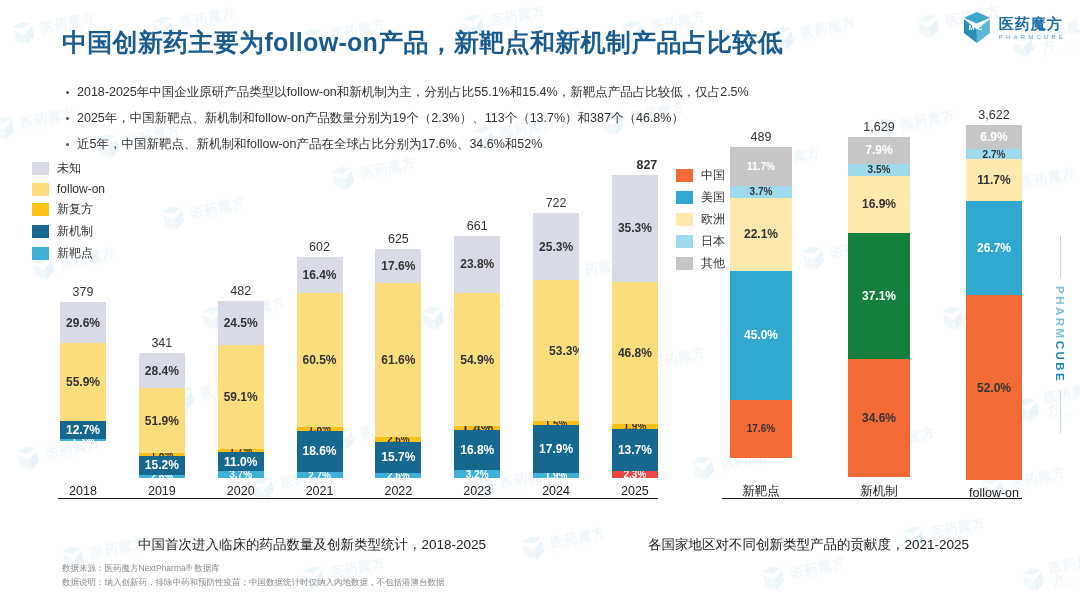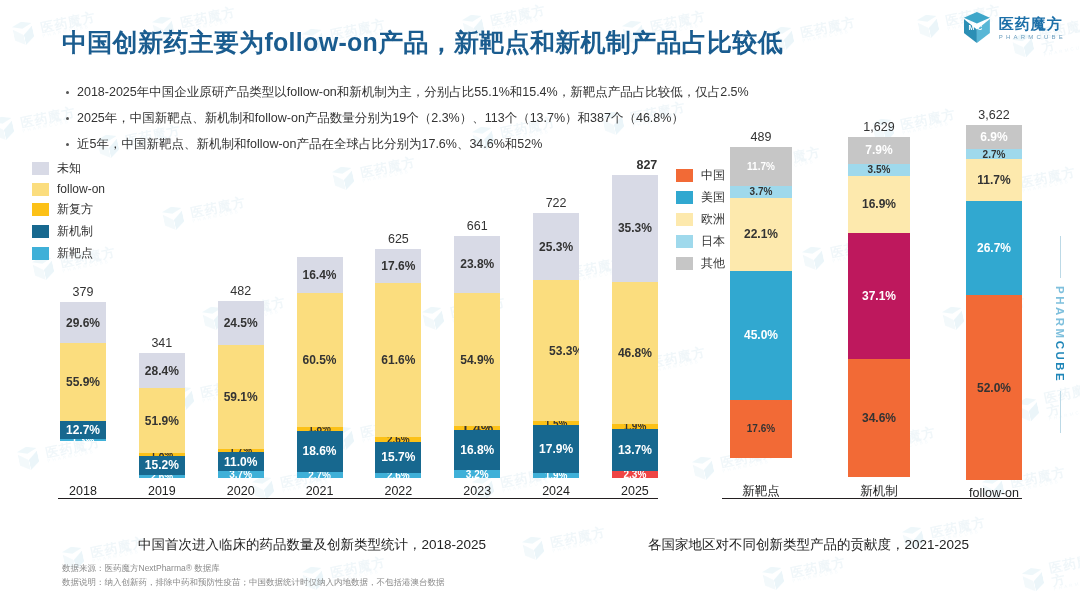--- a/index.html
+++ b/index.html
@@ -628,20 +628,23 @@
           <div class="seg" style="height: 19.4407px; background: rgb(23, 104, 143);">
             <span style="color: rgb(255, 255, 255);">11.0%</span>
           </div>
           <div class="seg" style="height: 6.53913px; background: rgb(63, 176, 216);">
             <span style="color: rgb(255, 255, 255); font-size: 10px;">3.7%</span>
           </div>
         </div>
         <div class="xlab">2020</div>
       </div>
       <div class="col" style="width: 46px; margin-right: 28px;">
+        <div style="height: 109.267px; width: 100%; position: relative;">
+          <div class="total" style="bottom: 3px; left: 0px;">602</div>
+        </div>
         <div class="bar" style="height: 220.733px;">
           <div class="seg" style="height: 36.2003px; background: rgb(216, 218, 230);">
             <span style="color: rgb(51, 51, 51);">16.4%</span>
           </div>
           <div class="seg" style="height: 133.544px; background: rgb(251, 221, 126);">
             <span style="color: rgb(51, 51, 51);">60.5%</span>
           </div>
           <div class="seg" style="height: 3.9732px; background: rgb(252, 193, 23);">
             <span style="color: rgb(51, 51, 51); font-size: 10px;">1.8%</span>
           </div>
@@ -803,21 +806,21 @@
         <div class="bar" style="height: 340px;">
           <div class="seg" style="height: 26.86px; background: rgb(198, 198, 198);">
             <span style="color: rgb(255, 255, 255);">7.9%</span>
           </div>
           <div class="seg" style="height: 11.9px; background: rgb(159, 217, 236);">
             <span style="color: rgb(51, 51, 51); font-size: 10px;">3.5%</span>
           </div>
           <div class="seg" style="height: 57.46px; background: rgb(253, 233, 173);">
             <span style="color: rgb(51, 51, 51);">16.9%</span>
           </div>
-          <div class="seg" style="height: 126.14px; background: #be185d;">
+          <div class="seg" style="height: 126.14px; background: #15803d;">
             <span style="color: rgb(255, 255, 255);">37.1%</span>
           </div>
           <div class="seg" style="height: 117.64px; background: rgb(242, 106, 54);">
             <span style="color: rgb(51, 51, 51);">34.6%</span>
           </div>
         </div>
         <div class="xlab">新机制</div>
       </div>
       <div class="col" style="width: 56px; margin-right: 0px;">
         <div style="height: 5px; width: 100%; position: relative;">

